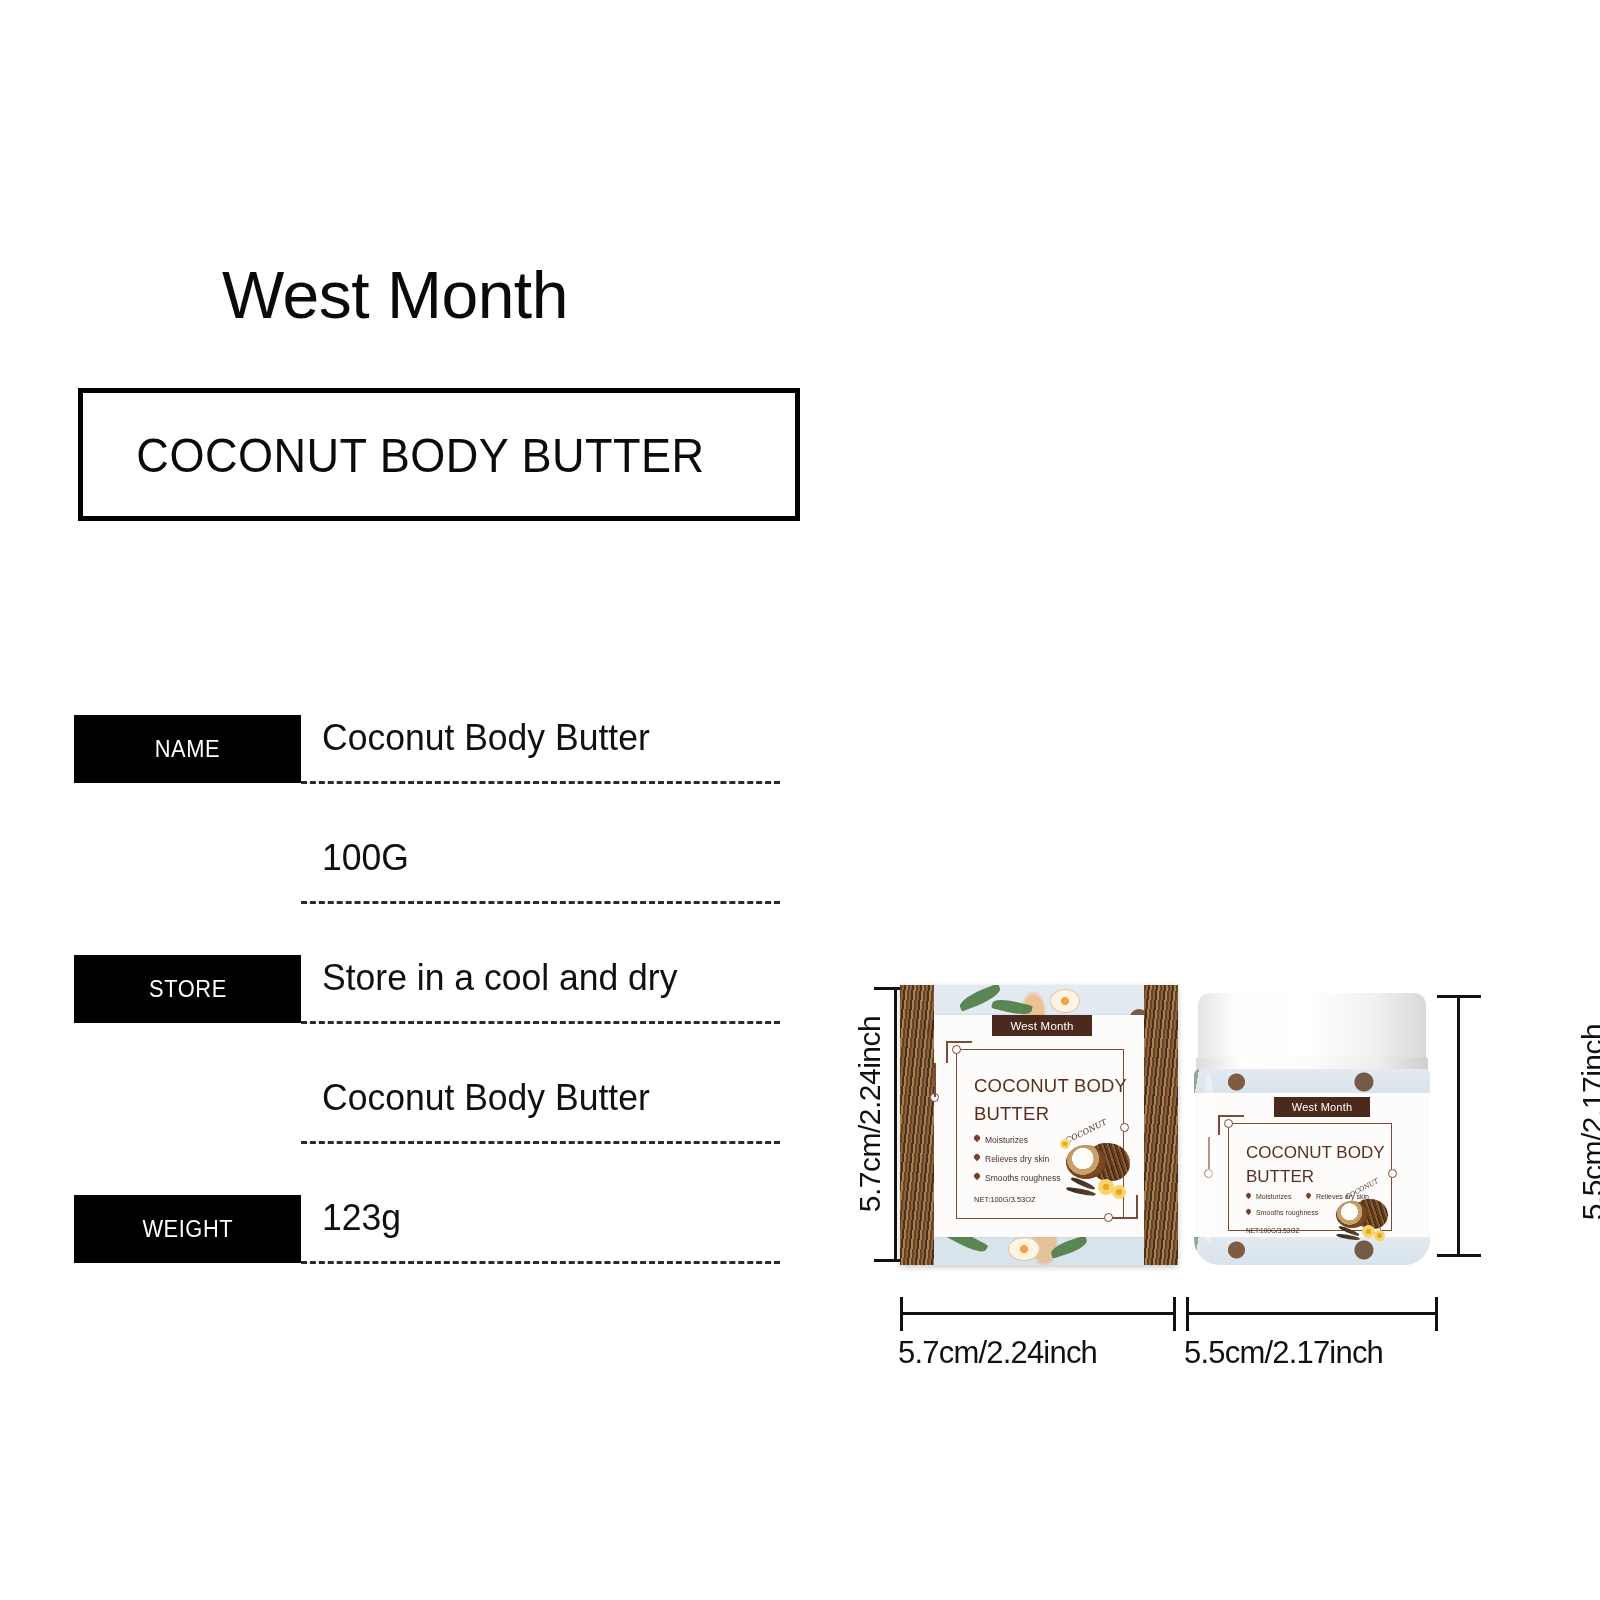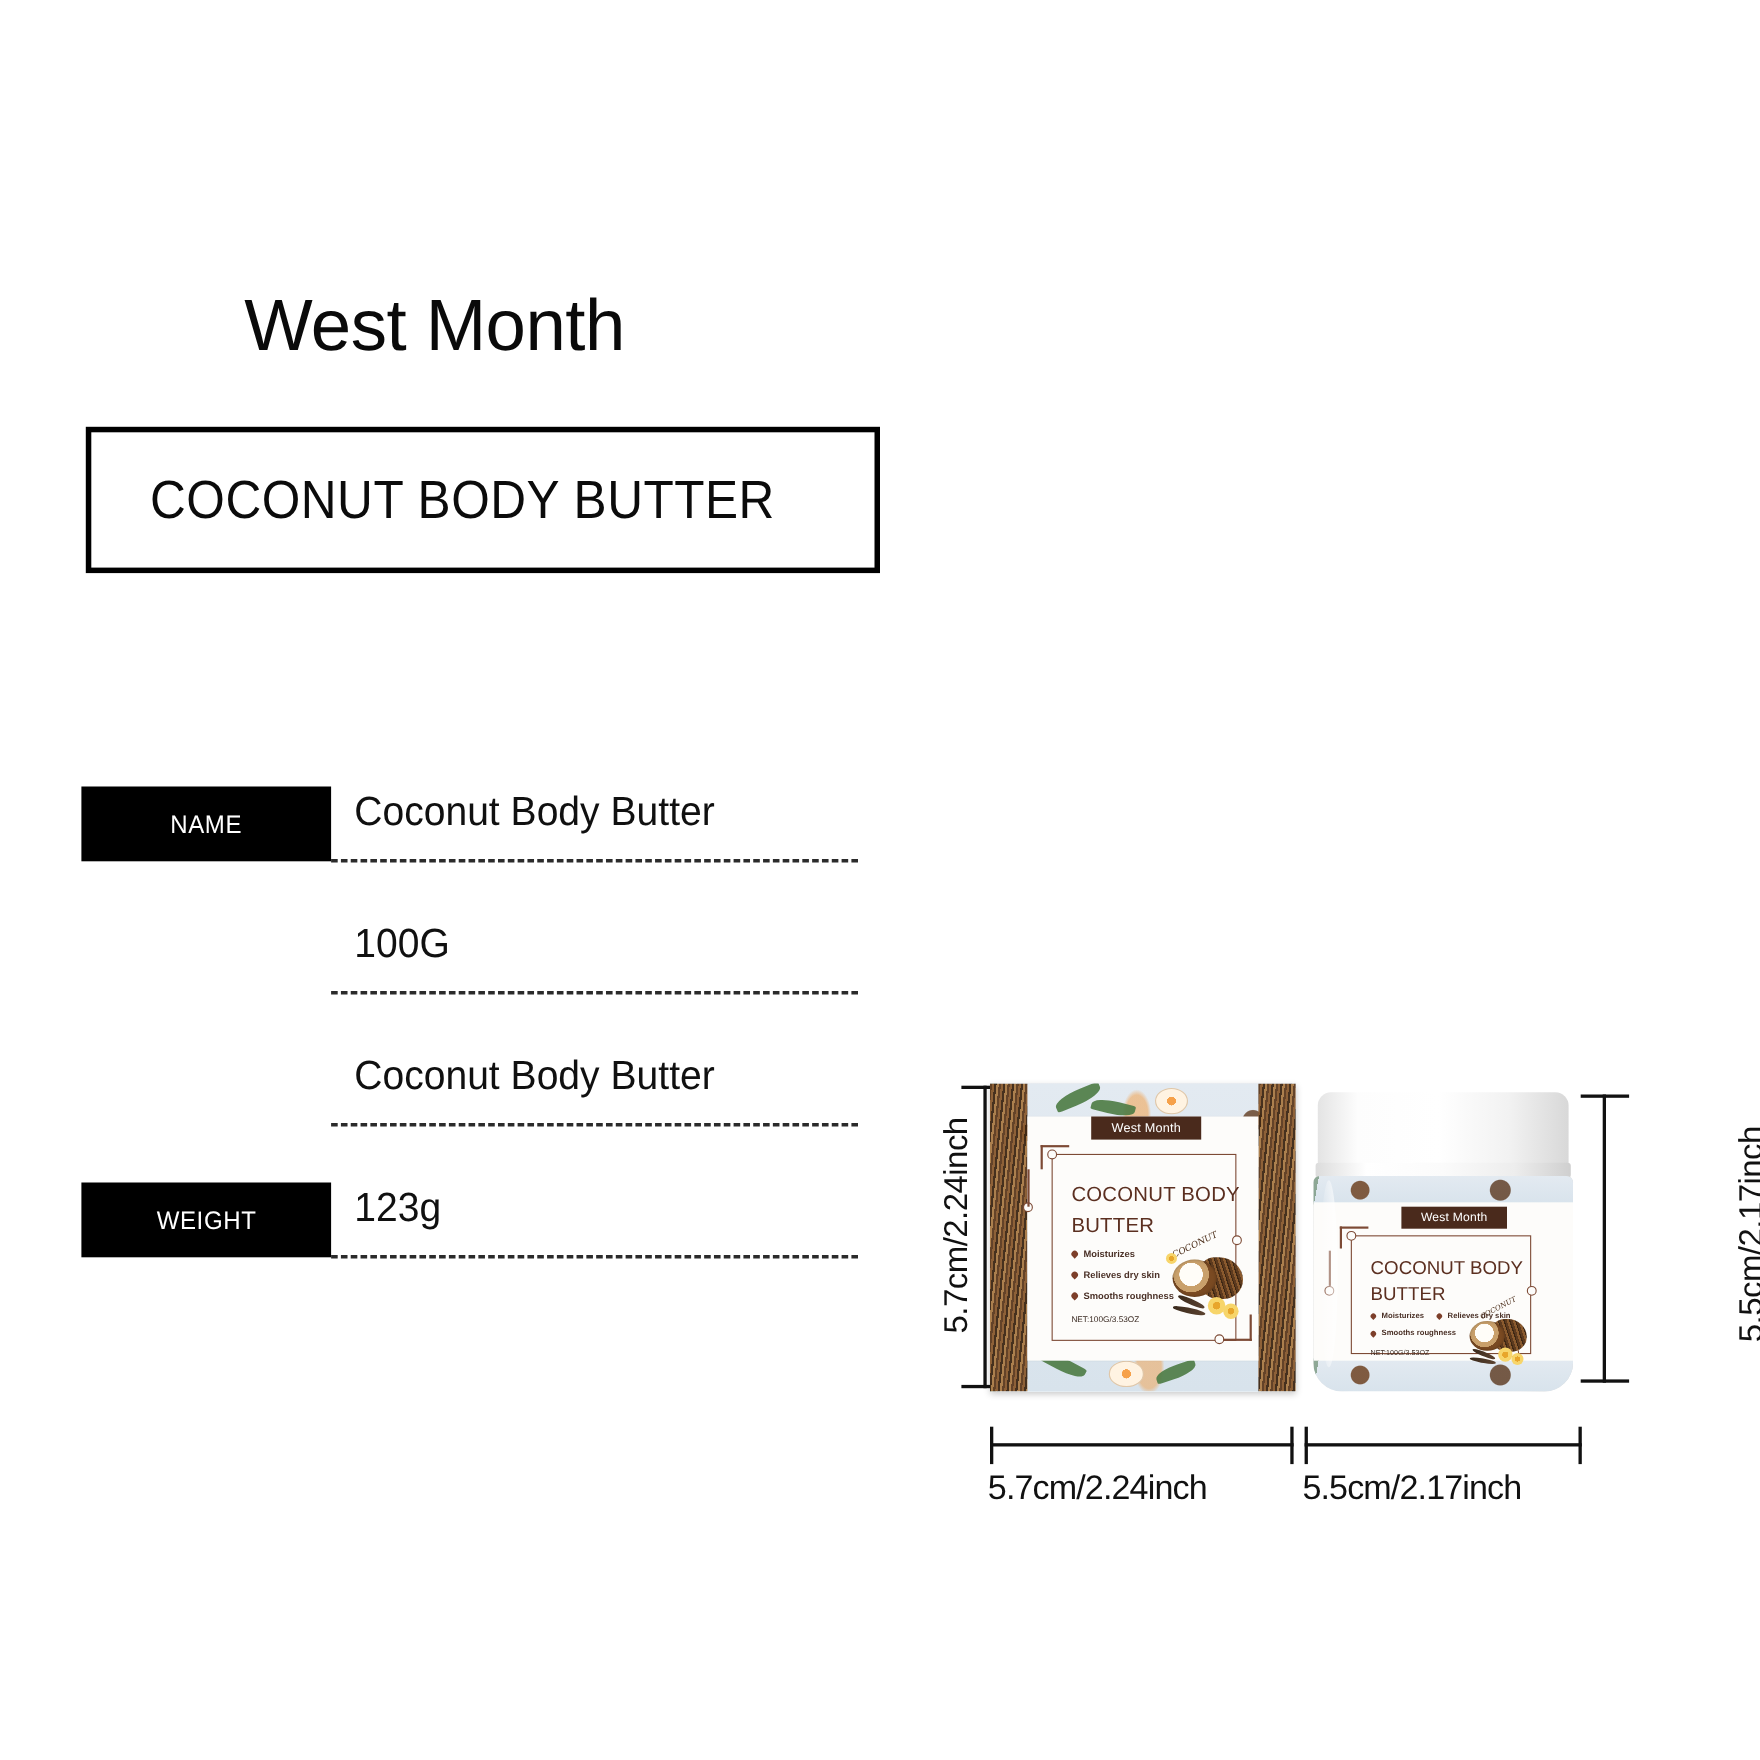--- a/index.html
+++ b/index.html
@@ -149,21 +149,21 @@
   .deco-frame {
     position: absolute; border: 1.5px solid #7d4a35; background: transparent;
   }
   .deco-dot {
     position: absolute; width: 9px; height: 9px; border-radius: 50%;
     border: 1.5px solid #7d4a35; background: #fdfcfa;
   }
   .deco-elbow { position: absolute; background: #7d4a35; }
   .lbl-title1 { position: absolute; color: #5b2f20; white-space: nowrap; }
   .lbl-title2 { position: absolute; color: #5b2f20; white-space: nowrap; }
-  .bullet-row { position: absolute; color: #4a3026; white-space: nowrap; display: flex; align-items: center; font-weight: bold; }
+  .bullet-row { position: absolute; color: #4a3026; white-space: nowrap; display: flex; align-items: flex-start; }
   .bullet-dot {
     display: inline-block; width: 6px; height: 6px; margin-right: 5px;
     background: #7d3f2a; border-radius: 50% 50% 50% 0; transform: rotate(-45deg);
   }
   .net-text { position: absolute; color: #3a2a22; white-space: nowrap; }
 
   
   .coco-ill { position: absolute; }
   .coco-shell {
     position: absolute; border-radius: 50%;
@@ -247,20 +247,27 @@
       <div class="spec-value">Coconut Body Butter</div>
       <div class="spec-dash"></div>
     </div>
 
     <div class="spec-row">
       <div class="spec-value">100G</div>
       <div class="spec-dash"></div>
     </div>
 
 
+    <div class="spec-row">
+      <div class="spec-chip">
+        <span class="spec-chip-label">STORE</span>
+      </div>
+      <div class="spec-value">Store in a cool and dry</div>
+      <div class="spec-dash"></div>
+    </div>
 
     <div class="spec-row">
       <div class="spec-value">Coconut Body Butter</div>
       <div class="spec-dash"></div>
     </div>
 
     <div class="spec-row">
       <div class="spec-chip">
         <span class="spec-chip-label">WEIGHT</span>
       </div>

